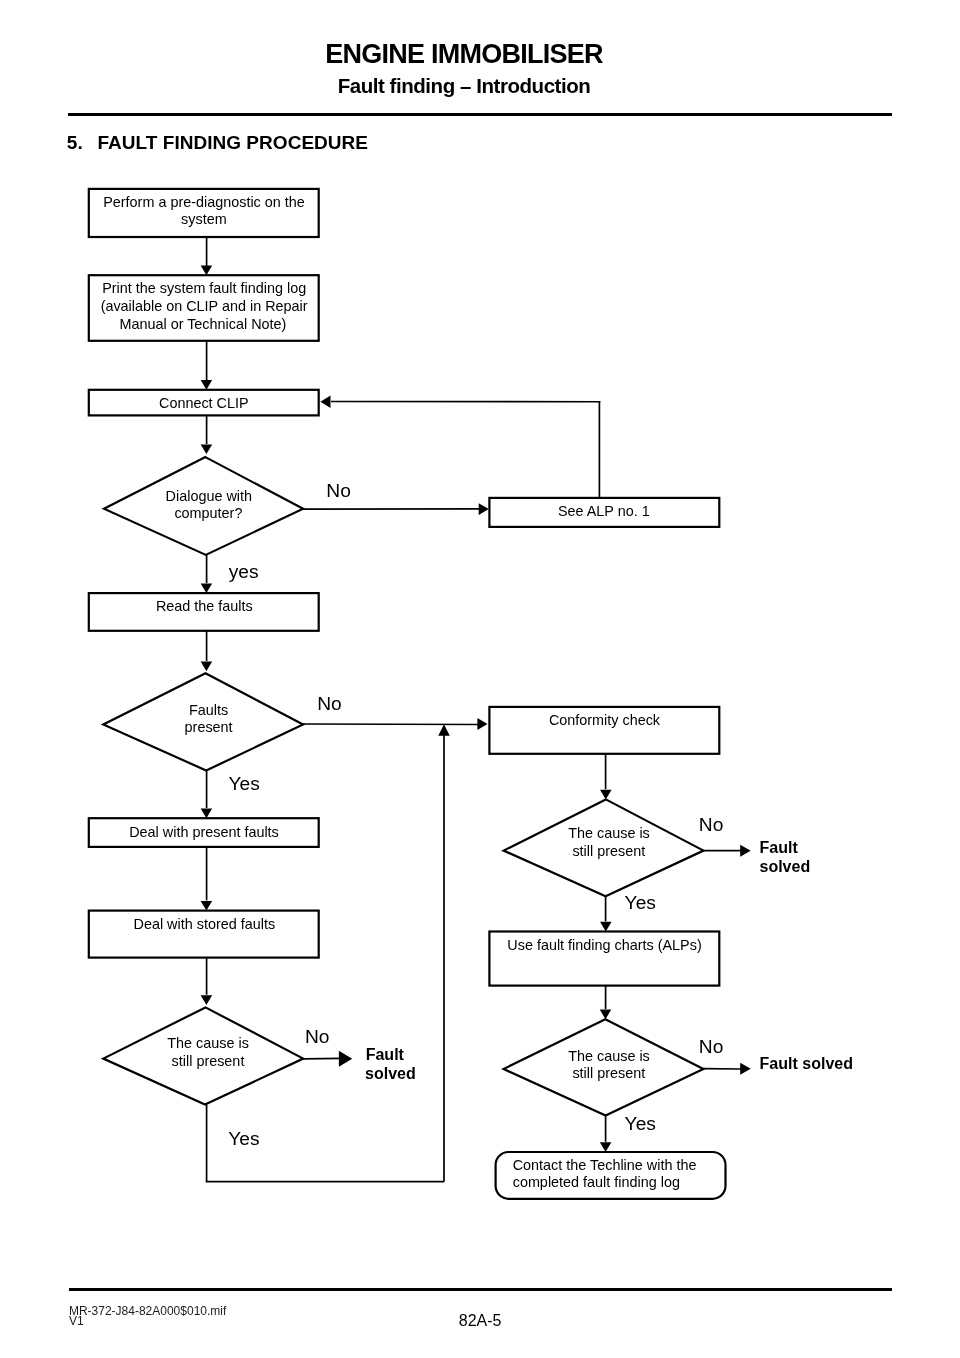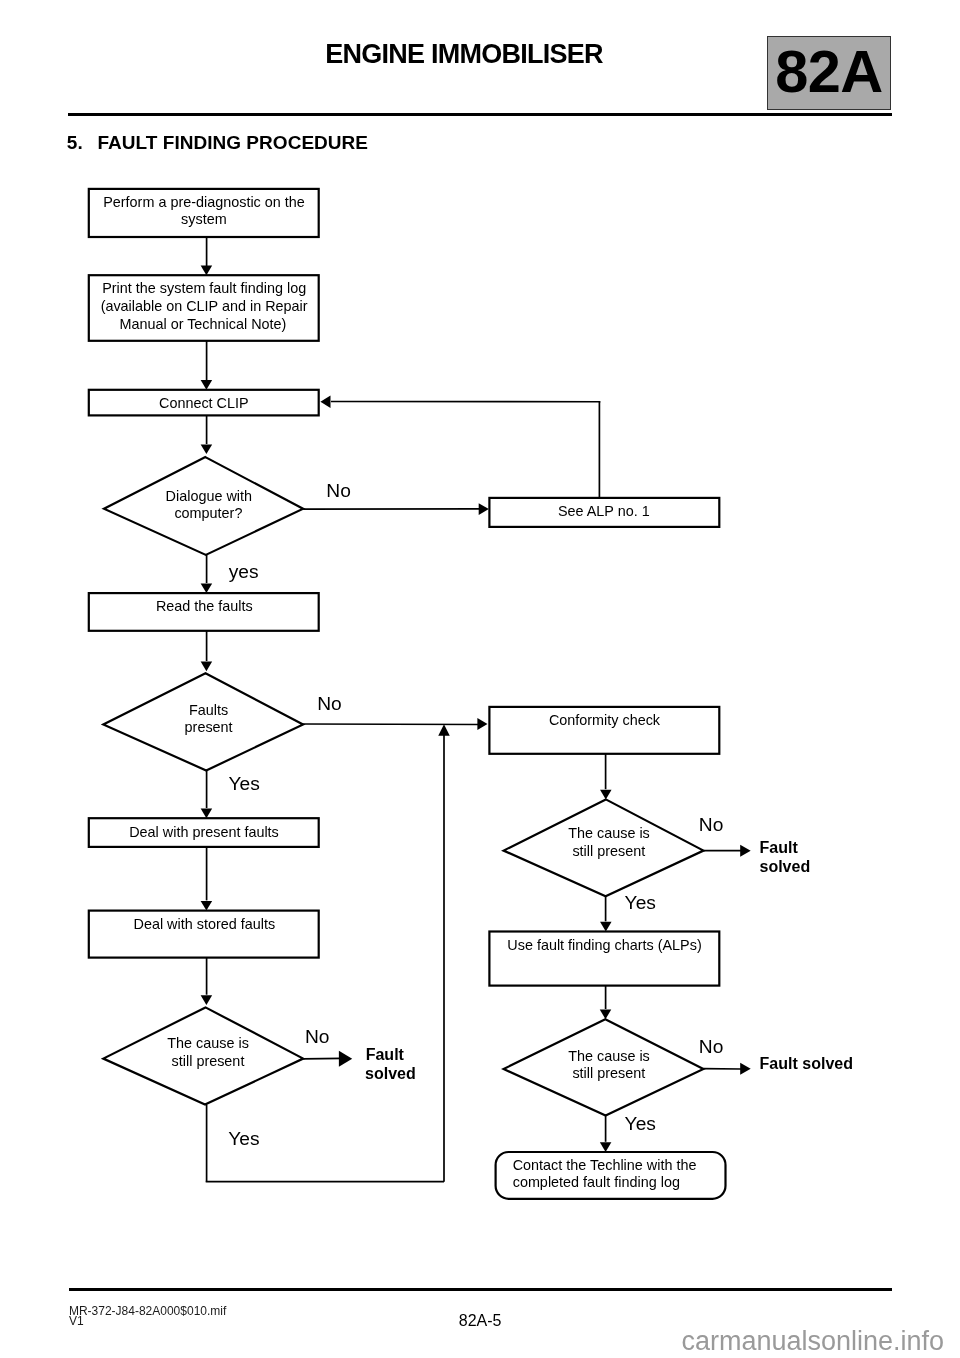--- a/index.html
+++ b/index.html
@@ -55,24 +55,22 @@
   .t-lbl{font-size:19.2px;}
   .t-bold{font-size:16px;font-weight:bold;}
 </style>
 </head>
 <body>
 
 <div class="page">
 
 
   <div class="abs" id="doc-title">ENGINE IMMOBILISER</div>
-
-  <div class="abs" id="chapter-badge">
-    <span>82A</span>
-  </div>
+  <div class="abs" id="doc-subtitle">Fault finding – Introduction</div>
+
 
   <div class="abs" id="header-rule"></div>
 
   <div class="abs" id="section-title"><span class="num">5.</span><span>FAULT FINDING PROCEDURE</span></div>
 
   <svg class="abs" id="flow" viewBox="0 0 960 1358">
 
     <g>
 
       <line class="conn" x1="206.6" y1="237" x2="206.6" y2="266"></line>
@@ -215,15 +213,14 @@
       <text class="t-bold" x="759.6" y="1068.8">Fault solved</text>
     </g>
   </svg>
 
   <div class="abs" id="footer-rule"></div>
   <div class="abs" id="footer-ref">
     <div>MR-372-J84-82A000$010.mif</div>
     <div>V1</div>
   </div>
   <div class="abs" id="page-no">82A-5</div>
-  <div class="abs" id="watermark">carmanualsonline.info</div>
 
 </div>
 
 </body></html>

